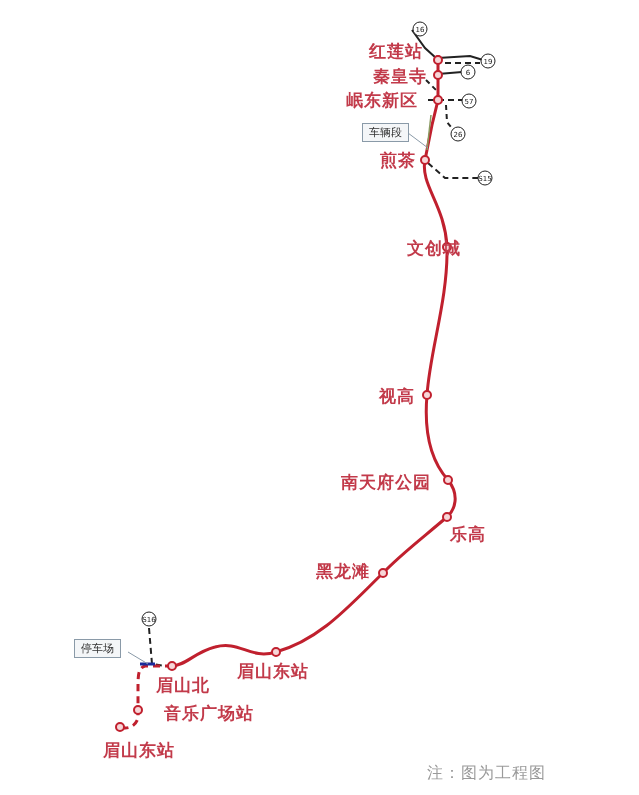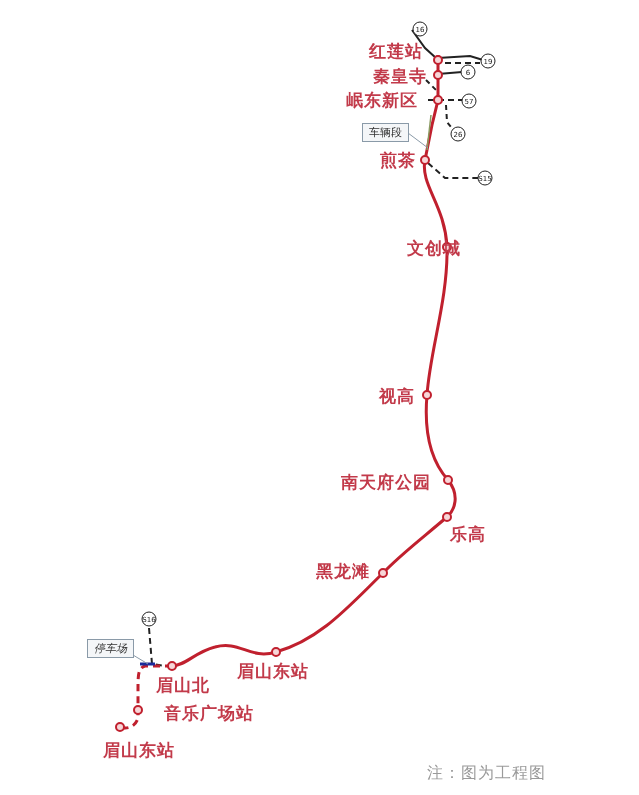--- a/index.html
+++ b/index.html
@@ -97,15 +97,15 @@
 <div class="station-label" style="left:379px;top:385px;">视高</div>
 <div class="station-label" style="left:341px;top:471px;">南天府公园</div>
 <div class="station-label" style="left:450px;top:523px;">乐高</div>
 <div class="station-label" style="left:316px;top:560px;">黑龙滩</div>
 <div class="station-label" style="left:237px;top:660px;">眉山东站</div>
 <div class="station-label" style="left:156px;top:674px;">眉山北</div>
 <div class="station-label" style="left:164px;top:702px;">音乐广场站</div>
 <div class="station-label" style="left:103px;top:739px;">眉山东站</div>
 
 <div class="box-label" style="left:362px;top:123px;">车辆段</div>
-<div class="box-label" style="left:87px;top:639px;font-style:italic;">停车场</div>
+<div class="box-label" style="left:74px;top:639px;">停车场</div>
 
 <div class="note">注：图为工程图</div>
 
 </body></html>

